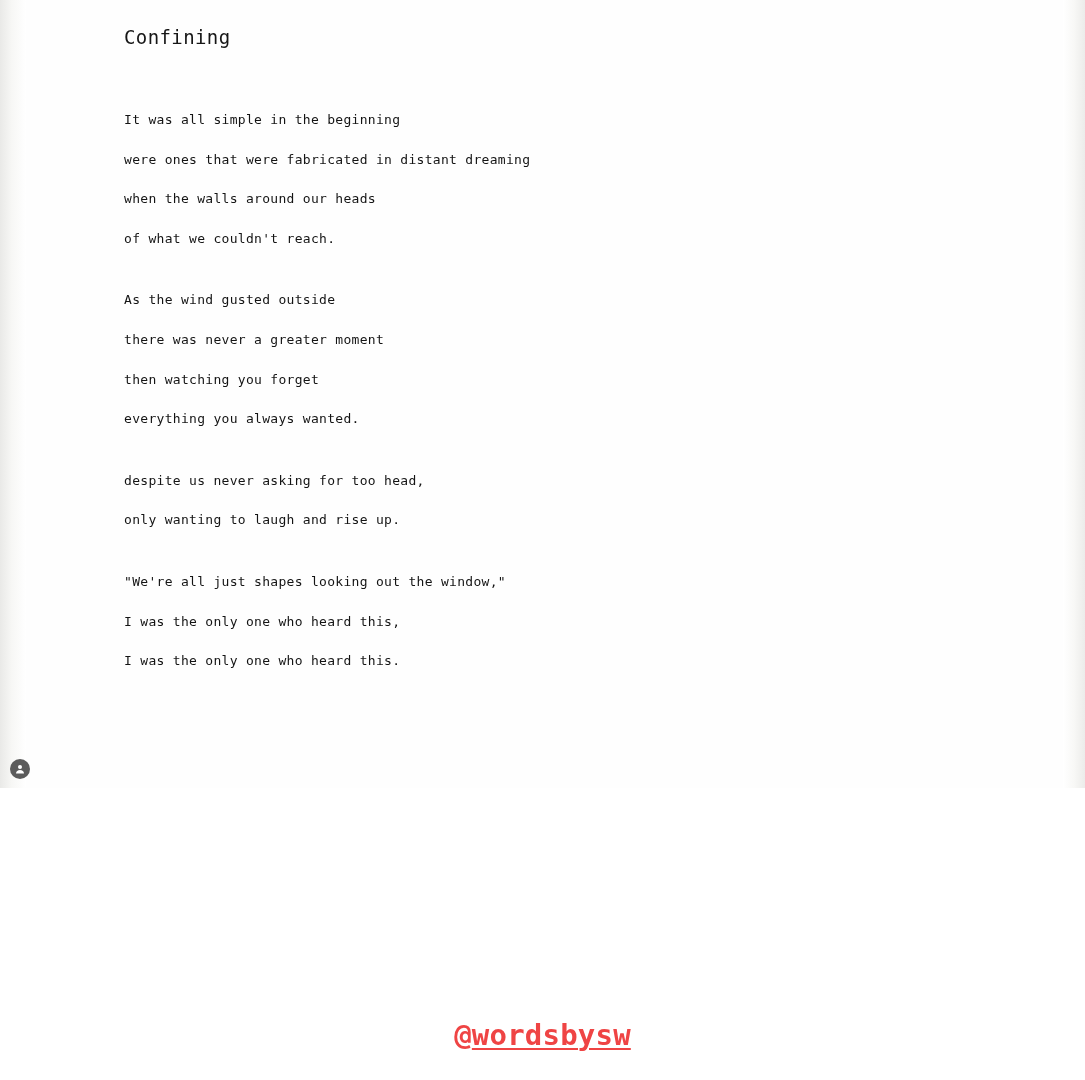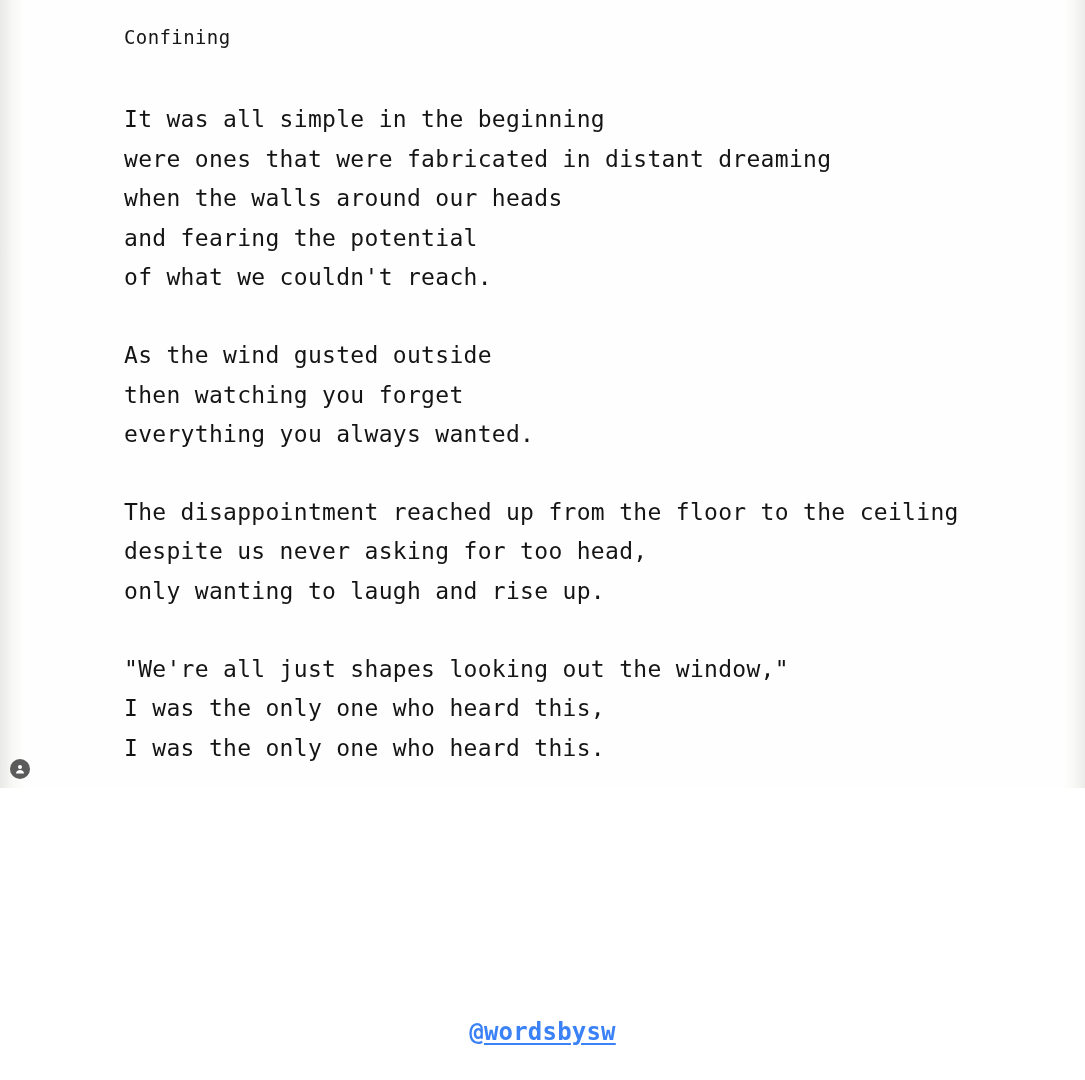--- a/index.html
+++ b/index.html
@@ -49,47 +49,47 @@
 
   .poem-title {
     font-size: 19px;
     letter-spacing: 0.4px;
     color: #161616;
     margin: 0 0 0 0;
     white-space: pre;
   }
 
   .stanza {
-    margin-top: 38px;
+    margin-top: 22px;
   }
   .stanza.first {
     margin-top: 52px;
   }
 
   .line {
-    font-size: 23px;
+    font-size: 13px;
     line-height: 39.6px;
     letter-spacing: 0.3px;
     color: #141414;
     white-space: pre;
   }
 
   .handle-wrap {
     position: absolute;
     left: 0;
     right: 0;
     top: 1018px;
     text-align: center;
   }
   .handle {
     display: inline-block;
-    font-size: 24px;
+    font-size: 29px;
     font-weight: bold;
     letter-spacing: 0.2px;
-    color: #3b82f6;
+    color: #ef4444;
     position: relative;
     padding-bottom: 2px;
   }
   .handle .at {
     text-decoration: none;
   }
   .handle .name {
     text-decoration: underline;
     text-decoration-thickness: 2px;
     text-underline-offset: 3px;
@@ -117,32 +117,31 @@
 <div class="page">
 
   <div class="poem">
 
     <div class="poem-title">Confining</div>
 
     <div class="stanza first">
       <div class="line">It was all simple in the beginning</div>
       <div class="line">were ones that were fabricated in distant dreaming</div>
       <div class="line">when the walls around our heads</div>
-      <div class="line">and fearing the potential</div>
       <div class="line">of what we couldn't reach.</div>
     </div>
 
     <div class="stanza">
       <div class="line">As the wind gusted outside</div>
+      <div class="line">there was never a greater moment</div>
       <div class="line">then watching you forget</div>
       <div class="line">everything you always wanted.</div>
     </div>
 
     <div class="stanza">
-      <div class="line">The disappointment reached up from the floor to the ceiling</div>
       <div class="line">despite us never asking for too head,</div>
       <div class="line">only wanting to laugh and rise up.</div>
     </div>
 
     <div class="stanza">
       <div class="line">"We're all just shapes looking out the window,"</div>
       <div class="line">I was the only one who heard this,</div>
       <div class="line">I was the only one who heard this.</div>
     </div>
 

